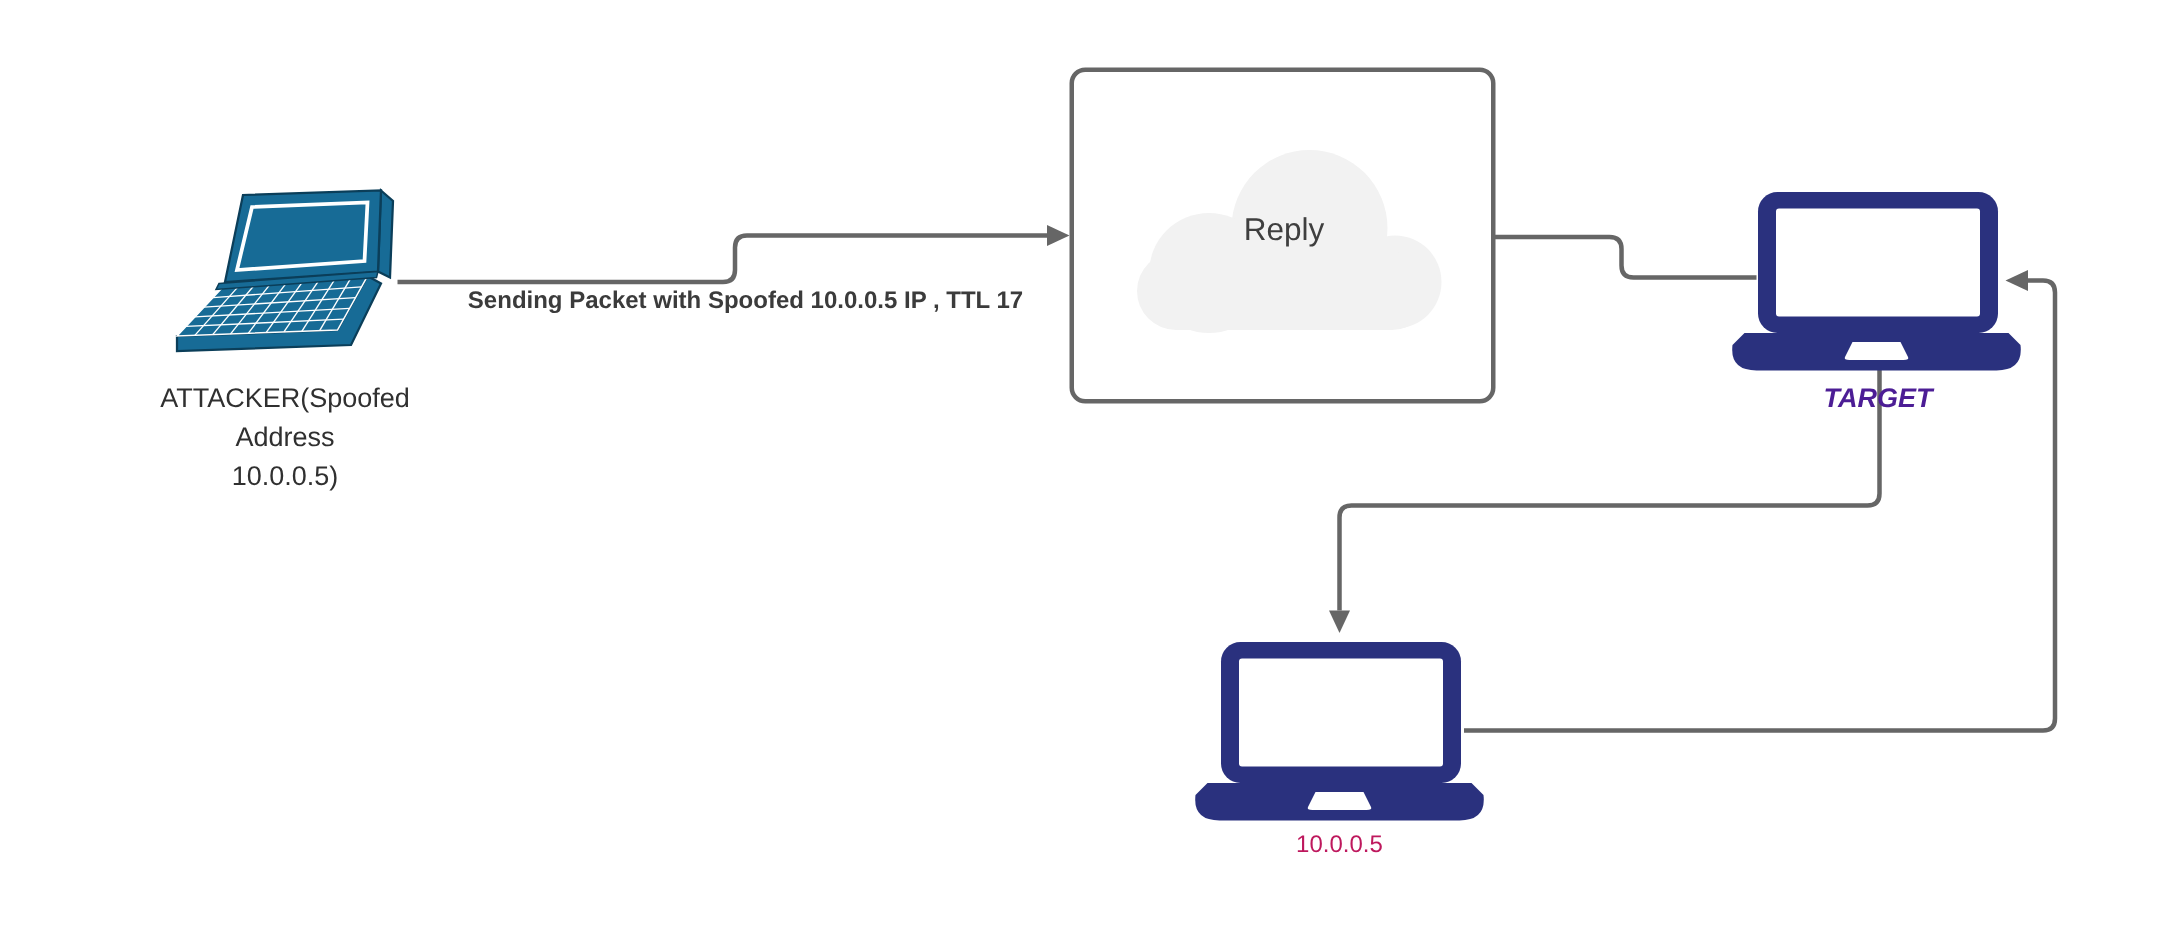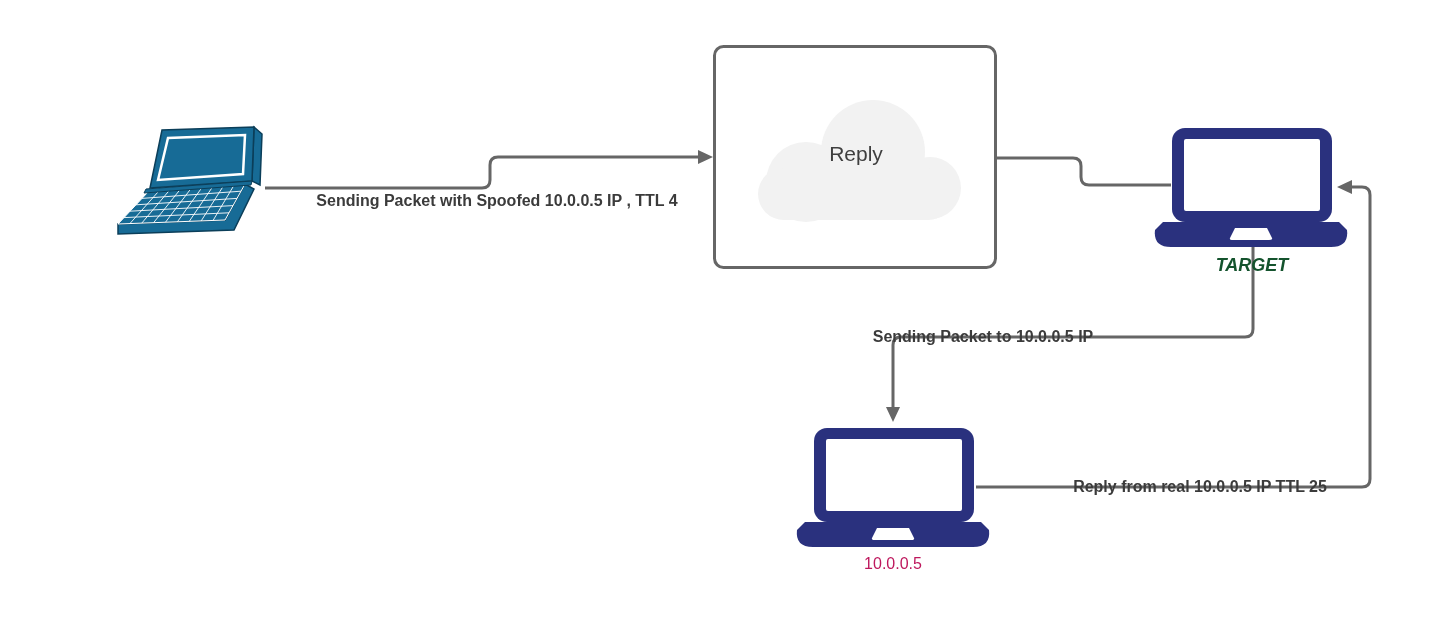--- a/index.html
+++ b/index.html
@@ -26,21 +26,21 @@
   .attacker-lbl{
     font-size:18px;
     line-height:26px;
     white-space:pre-line;
     color:#303030;
   }
   .target-lbl{
     font-size:18px;
     font-weight:bold;
     font-style:italic;
-    color:#14532d;
+    color:#4c1d95;
   }
   .host-lbl{
     font-size:16px;
     color:#be185d;
   }
   .cloud-lbl{
     font-size:21px;
     color:#3f3f3f;
   }
 </style>
@@ -122,26 +122,27 @@
 
     <g transform="translate(1155,128)">
       <use href="#laptop-front"></use>
     </g>
 
     <g transform="translate(797,428)">
       <use href="#laptop-front"></use>
     </g>
   </svg>
 
+  <div class="lbl attacker-lbl" style="left:60px;top:252px;width:260px;">ATTACKER(Spoofed
+Address
+10.0.0.5)</div>
 
   <div class="lbl cloud-lbl" style="left:786px;top:142px;width:140px;">Reply</div>
 
   <div class="lbl target-lbl" style="left:1172px;top:255px;width:160px;">TARGET</div>
 
   <div class="lbl host-lbl" style="left:793px;top:555px;width:200px;">10.0.0.5</div>
 
-  <div class="lbl edge-lbl" style="left:287px;top:192px;width:420px;">Sending Packet with Spoofed 10.0.0.5 IP , TTL 4</div>
+  <div class="lbl edge-lbl" style="left:287px;top:192px;width:420px;">Sending Packet with Spoofed 10.0.0.5 IP , TTL 17</div>
 
-  <div class="lbl edge-lbl" style="left:853px;top:328px;width:260px;">Sending Packet to 10.0.0.5 IP</div>
 
-  <div class="lbl edge-lbl" style="left:1050px;top:478px;width:300px;">Reply from real 10.0.0.5 IP TTL 25</div>
 
 </div>
 
 </body></html>

